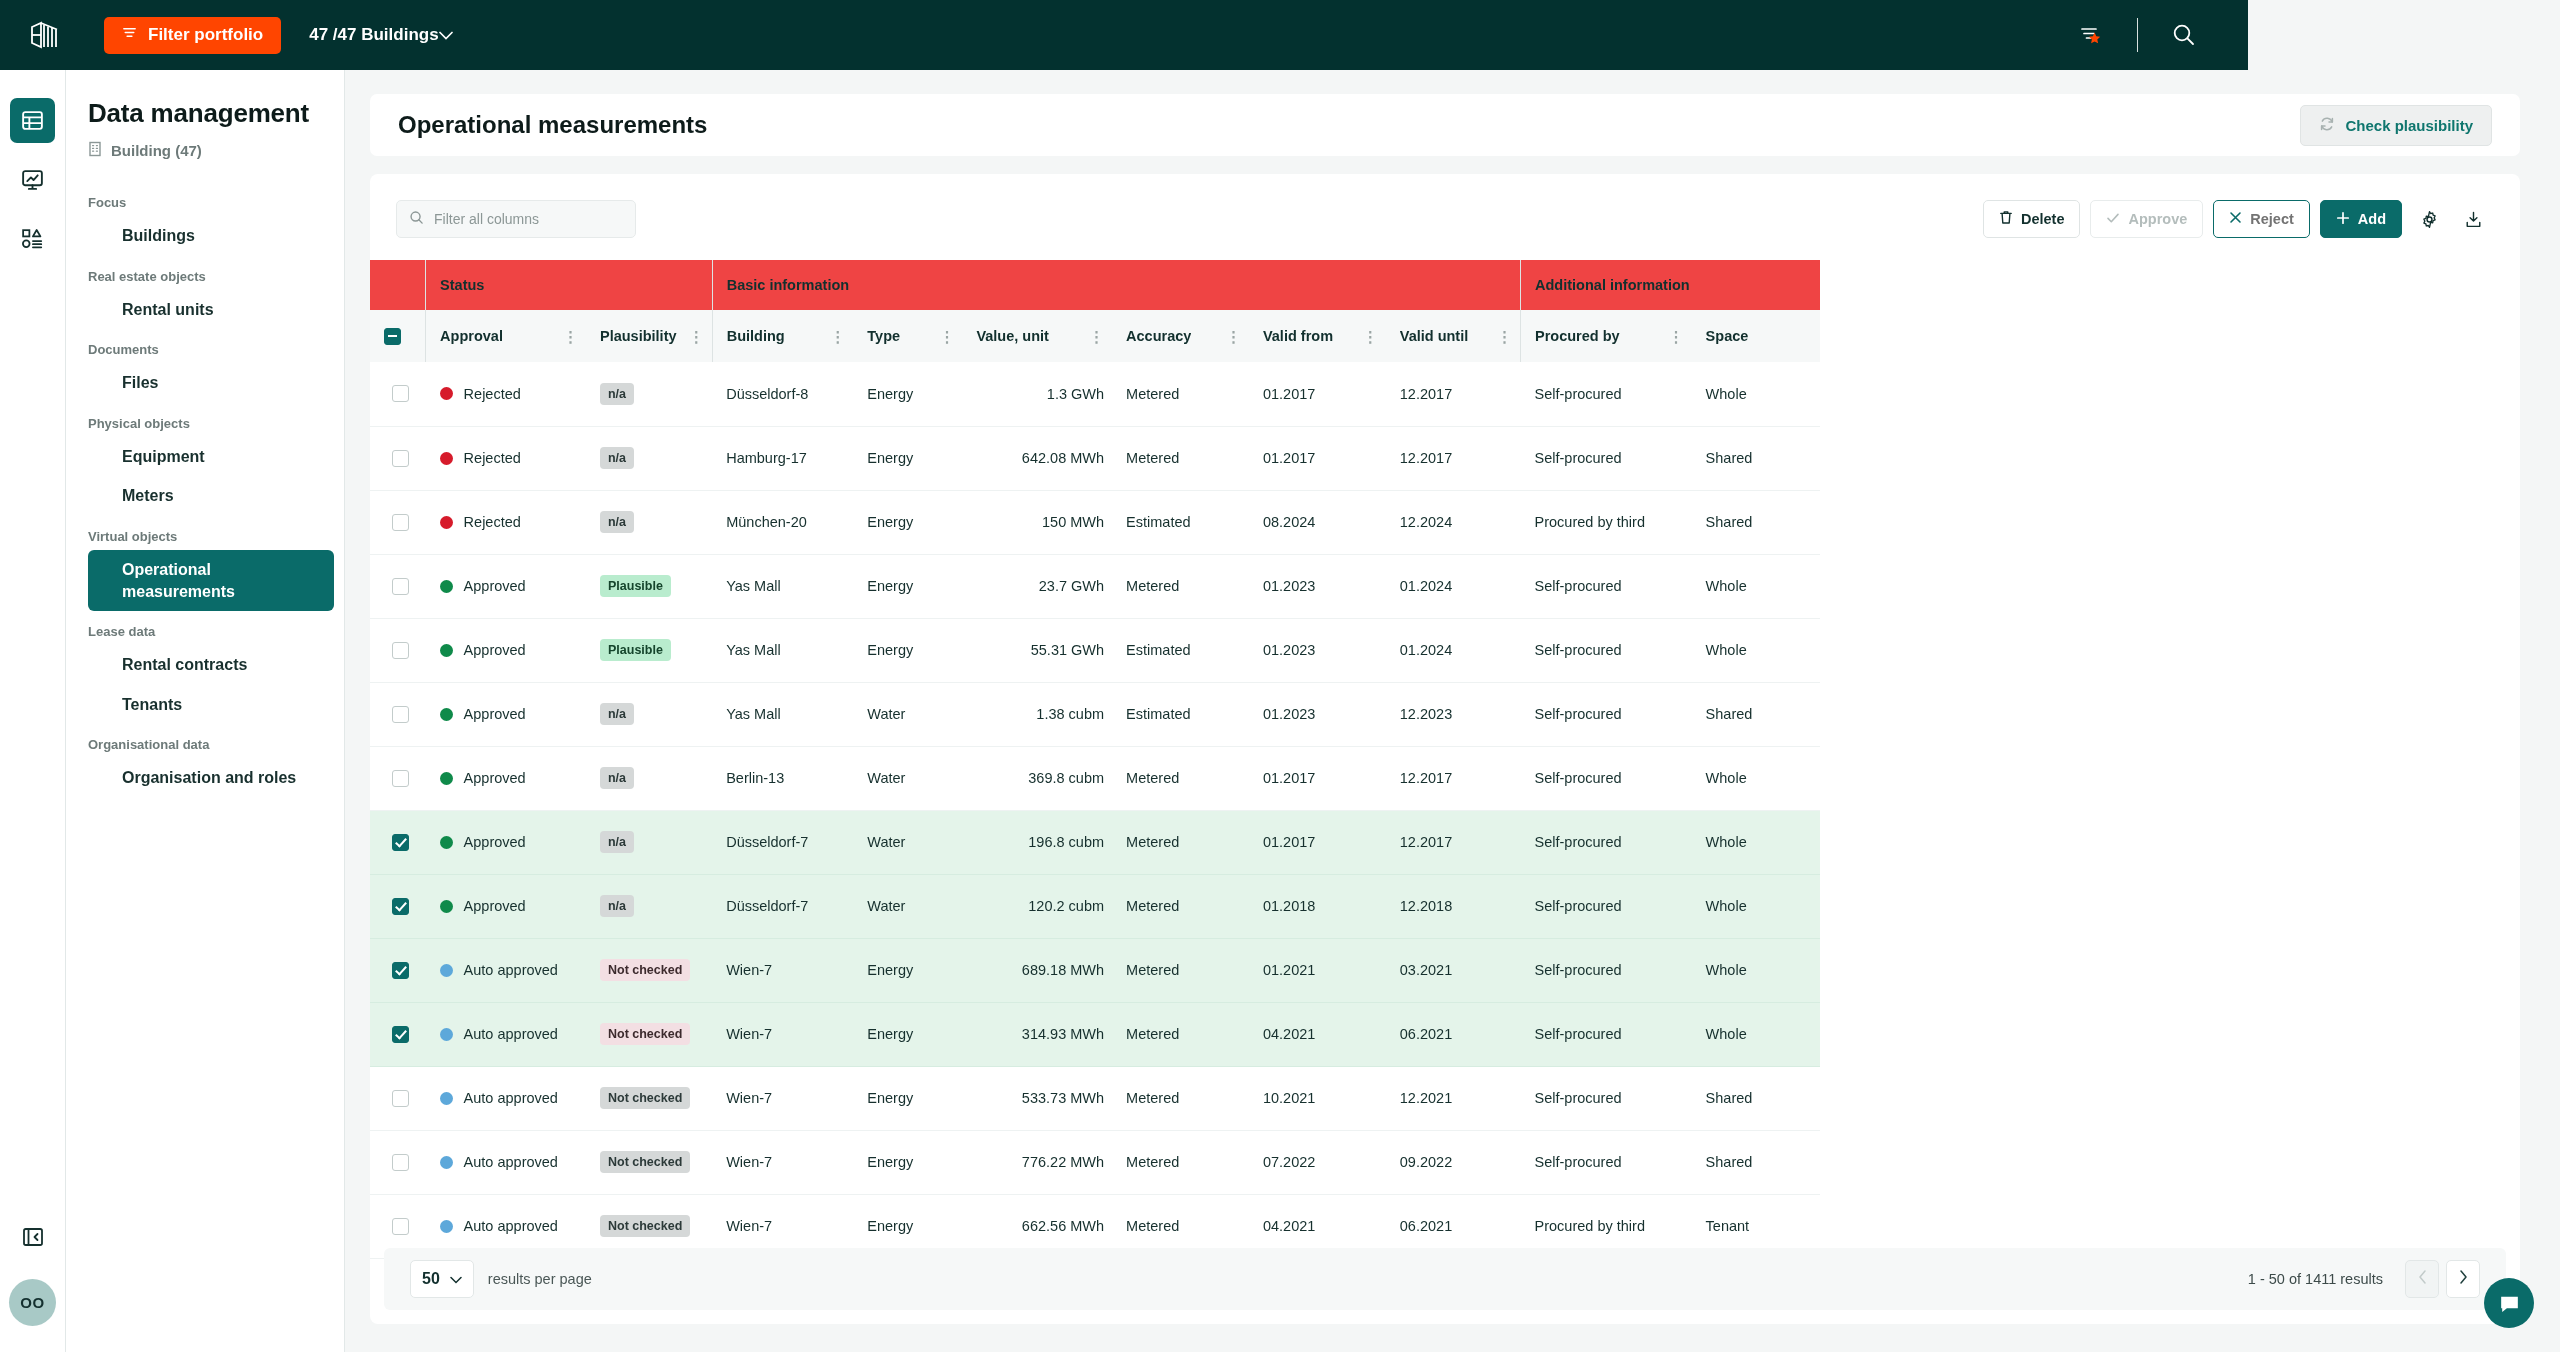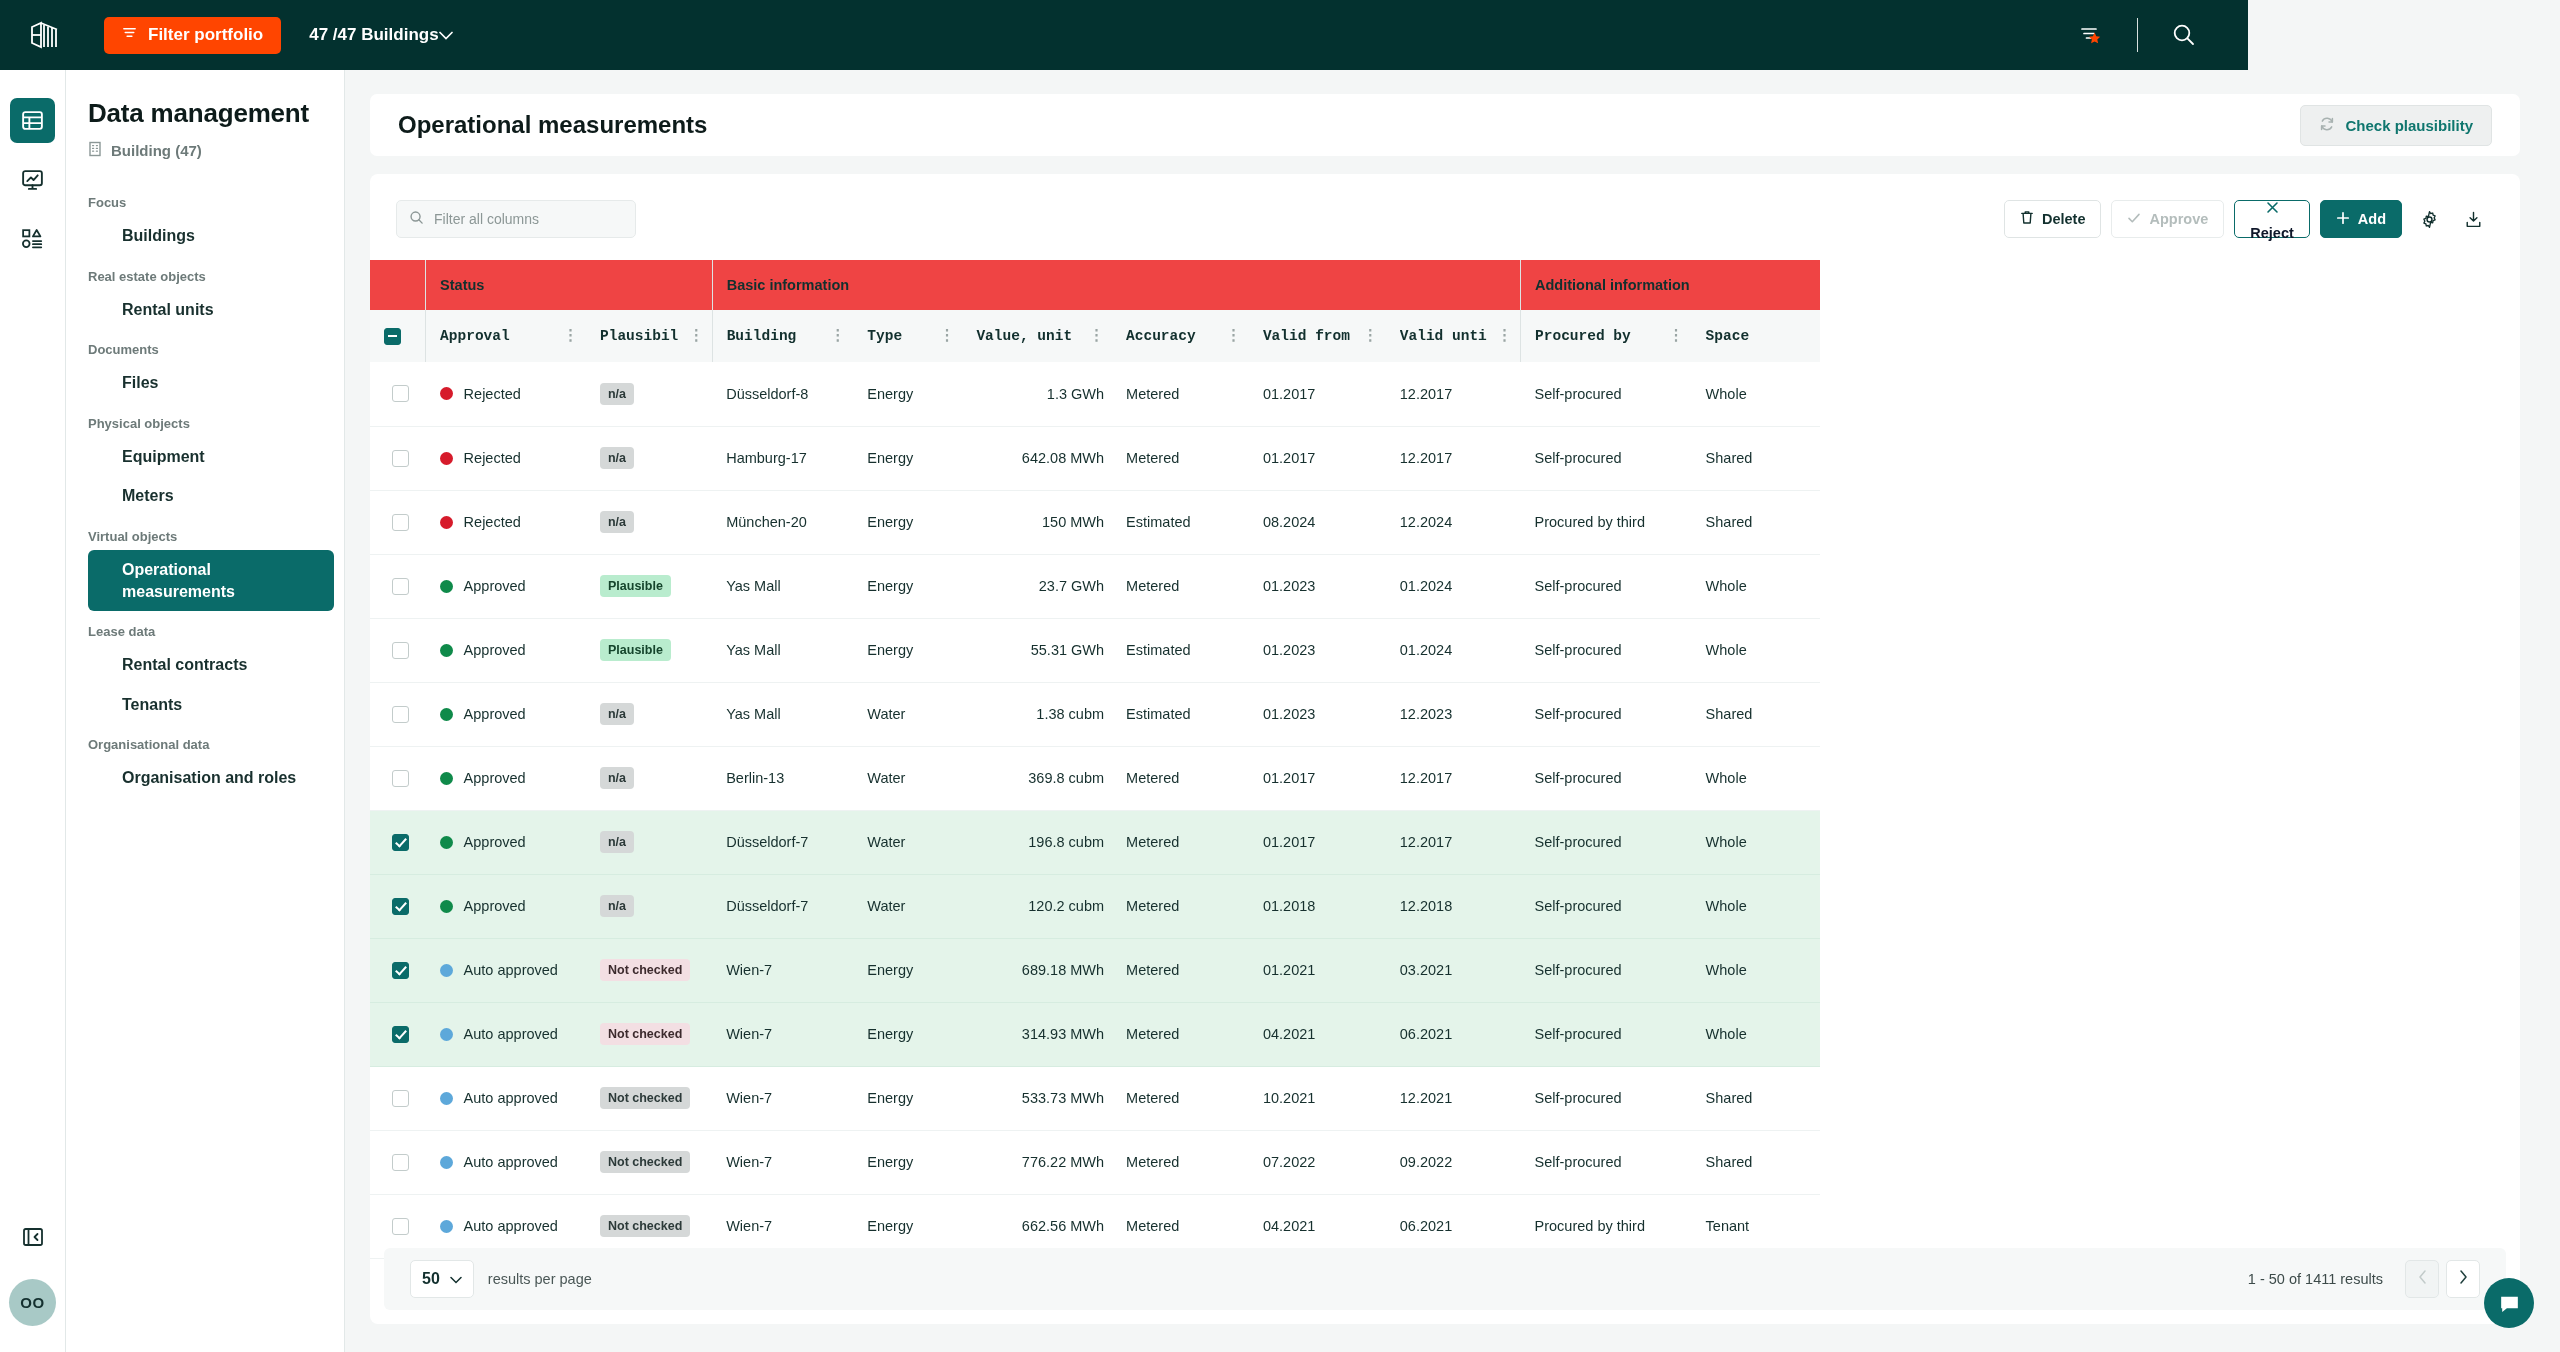--- a/index.html
+++ b/index.html
@@ -124,42 +124,42 @@
   .search-box span { font-size: 14px; color: #8c9796; }
   .tb-actions { margin-left: auto; display: flex; align-items: center; gap: 10px; }
   .btn {
     height: 38px; padding: 0 15px; border-radius: 5px;
     font-size: 14.5px; font-weight: 700;
     display: flex; align-items: center; gap: 8px;
     border: 1px solid #dfe4e4; background: #fff; color: #12302e;
     cursor: pointer; font-family: "Liberation Sans", sans-serif;
   }
   .btn.disabled { color: #b4bdbc; border-color: #e8ecec; cursor: default; }
-  .btn.reject { border-color: #0a6b69; color: #0f172a; flex-direction: column; }
+  .btn.reject { border-color: #0a6b69; color: #737373; }
   .btn.add { background: #0a6b69; color: #fff; border-color: #0a6b69; }
   .icon-btn { width: 34px; height: 34px; display: flex; align-items: center; justify-content: center; cursor: pointer; }
 
   
   .tablewrap { margin-top: 22px; overflow: hidden; }
   table { border-collapse: collapse; table-layout: fixed; width: 1450px; }
   .grouprow th {
     background: #ef4444; height: 50px;
     font-size: 14.5px; font-weight: 700; color: #12302e;
     text-align: left; padding-left: 14px; vertical-align: middle;
   }
   .grouprow th.bl { border-left: 1px solid #dde3e3; }
   .headrow th {
     background: #f6f8f8; height: 52px;
     font-size: 14.5px; font-weight: 700; color: #12302e;
     text-align: left; padding: 0 8px 0 14px;
     vertical-align: middle;
   }
   .headrow th.bl { border-left: 1px solid #dde3e3; }
   .headrow th.num { text-align: right; padding-right: 8px; }
-  .hcell { display: flex; align-items: flex-end; font-family: Liberation Mono, monospace; }
+  .hcell { display: flex; align-items: flex-end; }
   .hcell.num { justify-content: flex-end; }
   .hlabel { white-space: nowrap; overflow: hidden; }
   .dots { margin-left: auto; color: #9aa5a4; font-size: 15px; padding-left: 10px; cursor: pointer; letter-spacing: 0; line-height: 1; }
   tbody tr { height: 64px; border-bottom: 1px solid #eef2f2; }
   tbody tr.sel { background: #e4f4ea; border-bottom: 1px solid #d6ece0; }
   tbody td { font-size: 14.5px; color: #16302e; padding: 0 8px 0 14px; vertical-align: middle; white-space: nowrap; }
   td.num { text-align: right; padding-right: 8px; }
   .cbcell { width: 52px; padding-left: 22px; }
   .cb { width: 17px; height: 17px; border: 1.5px solid #c3cccb; border-radius: 3px; background: #fff; cursor: pointer; display: block; }
   .cb.checked { background: #0a6b69; border-color: #0a6b69; position: relative; }

